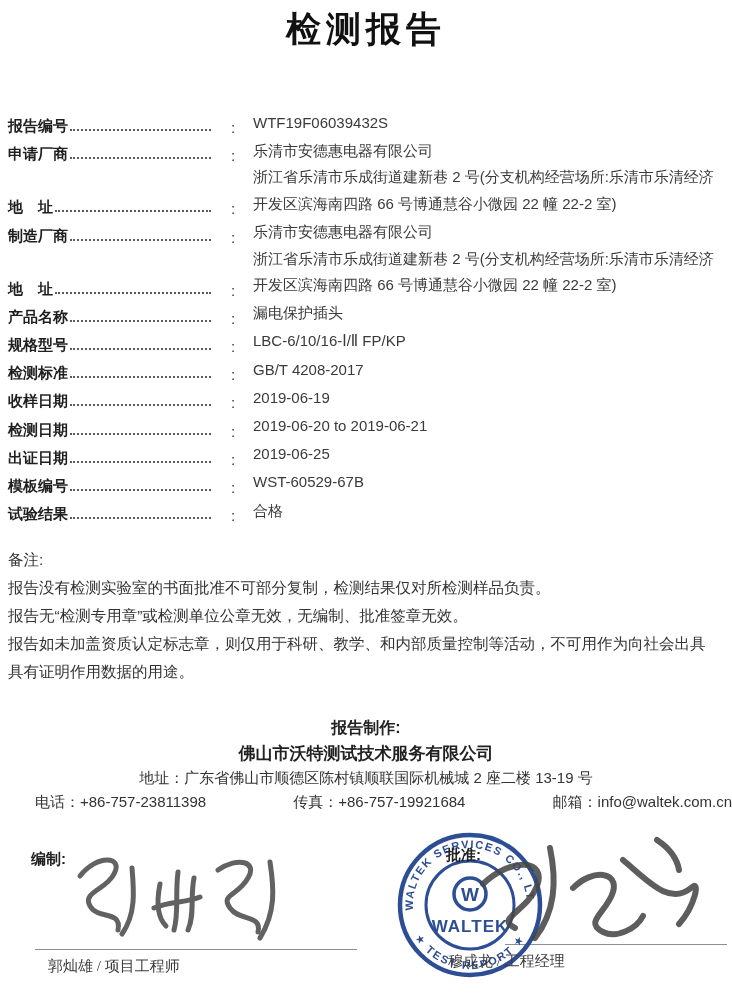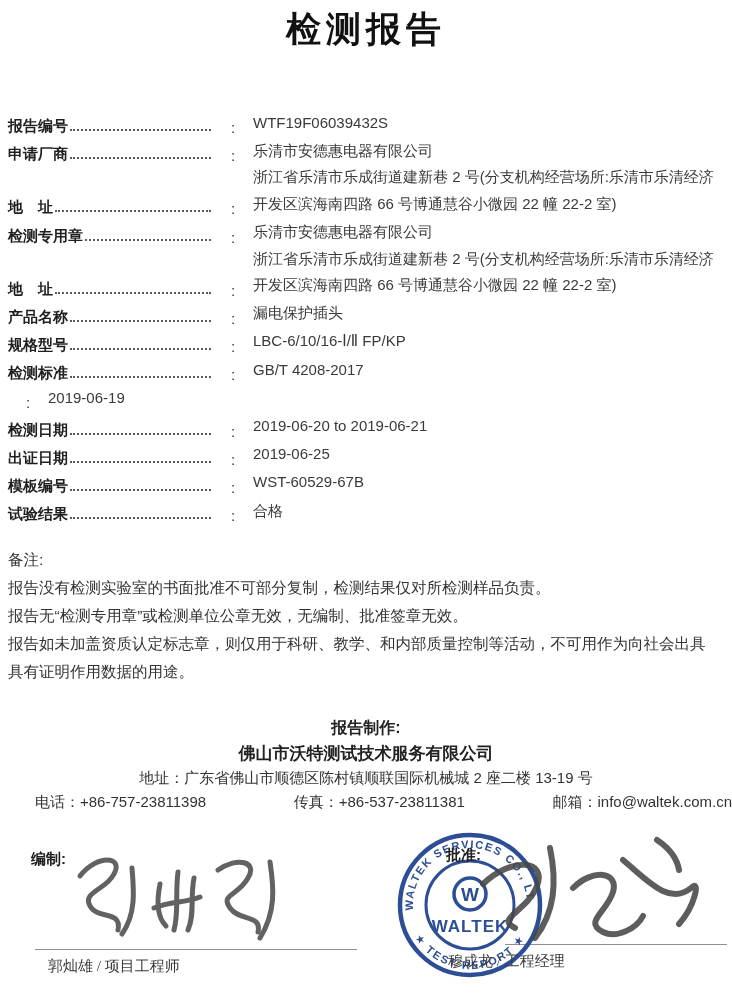--- a/index.html
+++ b/index.html
@@ -53,21 +53,21 @@
       <div class="flabel"><span>申请厂商</span><span class="dots"></span></div>
       <div class="colon">:</div>
       <div class="fvalue">乐清市安德惠电器有限公司</div>
     </div>
     <div class="field-row">
       <div class="flabel"><span>地　址</span><span class="dots"></span></div>
       <div class="colon">:</div>
       <div class="fvalue">浙江省乐清市乐成街道建新巷 2 号(分支机构经营场所:乐清市乐清经济开发区滨海南四路 66 号博通慧谷小微园 22 幢 22-2 室)</div>
     </div>
     <div class="field-row">
-      <div class="flabel"><span>检测专用章</span><span class="dots"></span></div>
+      <div class="flabel"><span>制造厂商</span><span class="dots"></span></div>
       <div class="colon">:</div>
       <div class="fvalue">乐清市安德惠电器有限公司</div>
     </div>
     <div class="field-row">
       <div class="flabel"><span>地　址</span><span class="dots"></span></div>
       <div class="colon">:</div>
       <div class="fvalue">浙江省乐清市乐成街道建新巷 2 号(分支机构经营场所:乐清市乐清经济开发区滨海南四路 66 号博通慧谷小微园 22 幢 22-2 室)</div>
     </div>
     <div class="field-row">
       <div class="flabel"><span>产品名称</span><span class="dots"></span></div>
@@ -78,20 +78,21 @@
       <div class="flabel"><span>规格型号</span><span class="dots"></span></div>
       <div class="colon">:</div>
       <div class="fvalue">LBC-6/10/16-Ⅰ/Ⅱ  FP/KP</div>
     </div>
     <div class="field-row">
       <div class="flabel"><span>检测标准</span><span class="dots"></span></div>
       <div class="colon">:</div>
       <div class="fvalue">GB/T 4208-2017</div>
     </div>
     <div class="field-row">
+      <div class="flabel"><span>收样日期</span><span class="dots"></span></div>
       <div class="colon">:</div>
       <div class="fvalue">2019-06-19</div>
     </div>
     <div class="field-row">
       <div class="flabel"><span>检测日期</span><span class="dots"></span></div>
       <div class="colon">:</div>
       <div class="fvalue">2019-06-20 to 2019-06-21</div>
     </div>
     <div class="field-row">
       <div class="flabel"><span>出证日期</span><span class="dots"></span></div>
@@ -116,21 +117,21 @@
     <div>报告无“检测专用章”或检测单位公章无效，无编制、批准签章无效。</div>
     <div>报告如未加盖资质认定标志章，则仅用于科研、教学、和内部质量控制等活动，不可用作为向社会出具具有证明作用数据的用途。</div>
   </div>
 
   <div class="maker">
     <div class="mhead">报告制作:</div>
     <div class="mcompany">佛山市沃特测试技术服务有限公司</div>
     <div class="maddress">地址：广东省佛山市顺德区陈村镇顺联国际机械城 2 座二楼 13-19 号</div>
     <div class="mcontact">
       <span>电话：+86-757-23811398</span>
-      <span>传真：+86-537-23811381</span>
+      <span>传真：+86-757-19921684</span>
       <span>邮箱：info@waltek.com.cn</span>
     </div>
   </div>
 
   <div class="sig-label" style="left:31px;top:850px;">编制:</div>
   <svg class="sig-svg" style="left:62px;top:846px;" width="225" height="100" viewBox="0 0 225 100">
     <g fill="none" stroke="#4d4d4d" stroke-width="5" stroke-linecap="round" opacity="0.88">
       <path d="M18,30 C35,8 62,10 52,28 C44,44 20,46 28,60 C36,74 60,64 56,84"></path>
       <path d="M70,22 C72,45 74,68 60,88"></path>
       <path d="M98,38 C94,58 96,72 104,80"></path>

